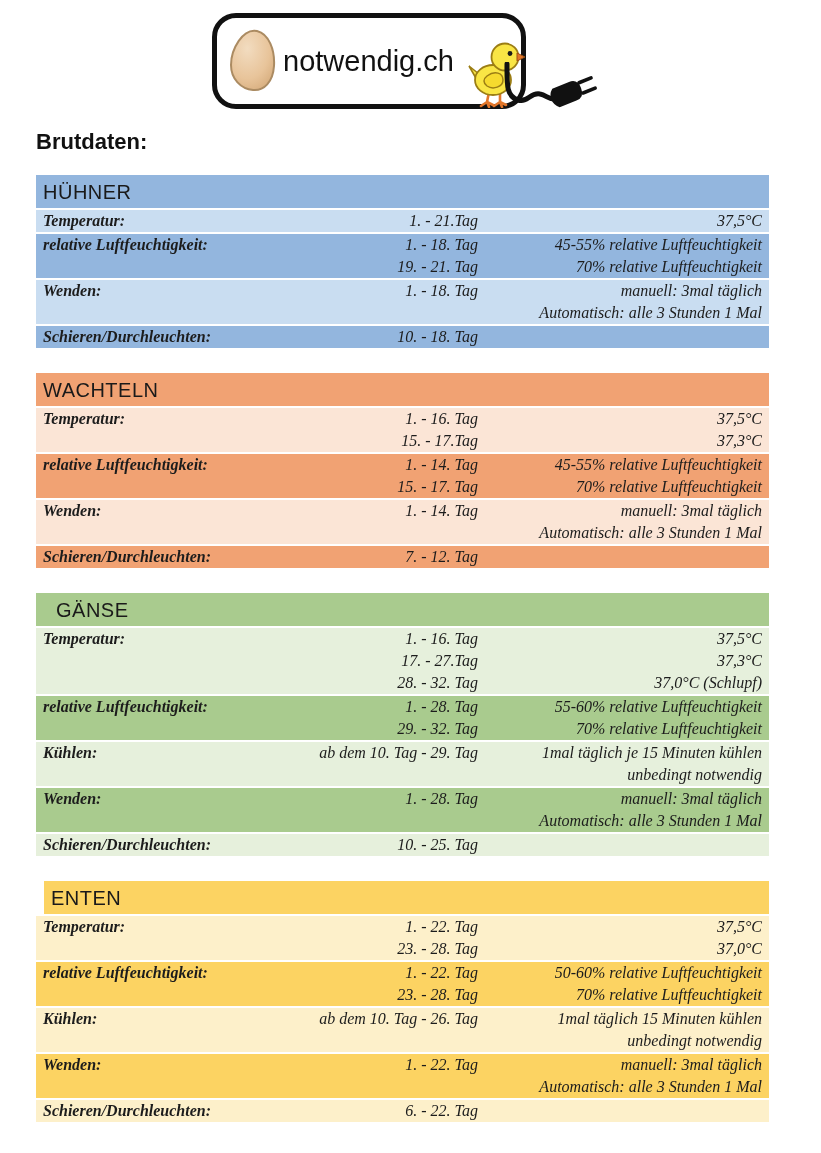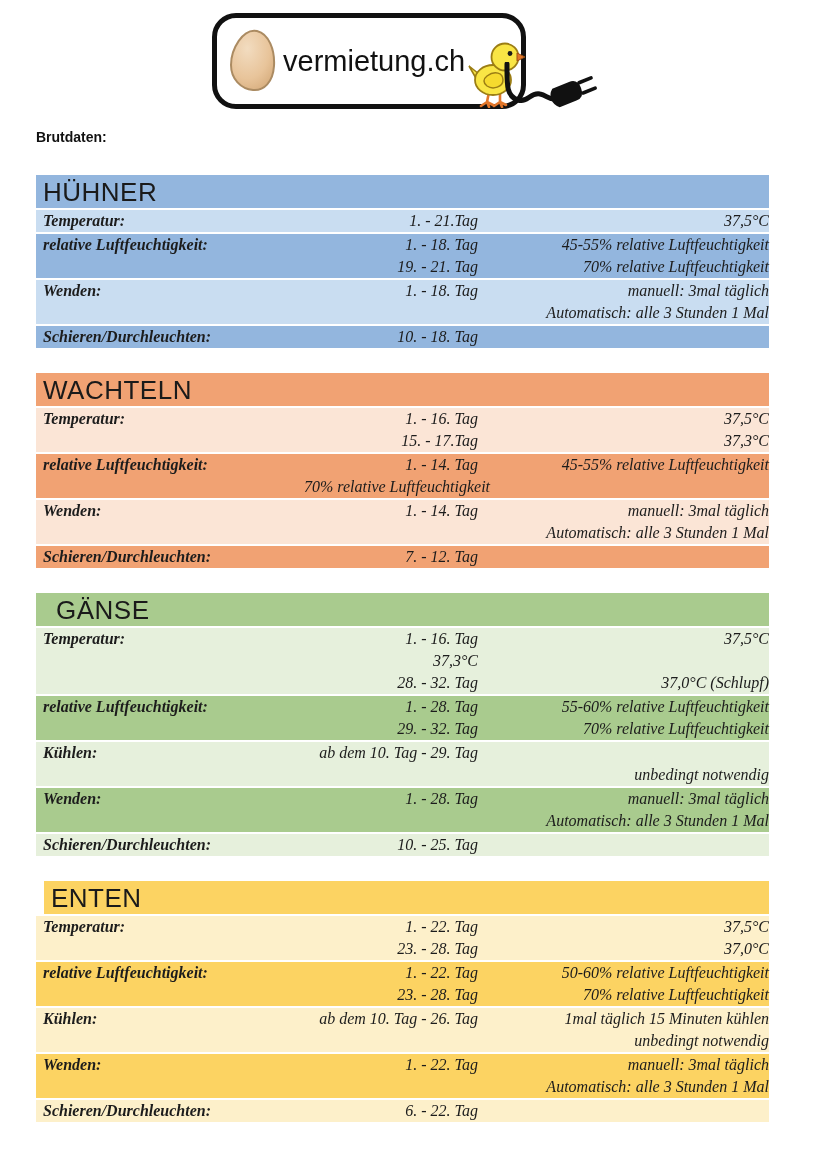--- a/index.html
+++ b/index.html
@@ -22,63 +22,63 @@
   .logo-text {
     display:flex; flex-direction:column; align-items:center;
     font-family:"Liberation Sans", sans-serif;
     font-size:29px; line-height:31px; color:#111; white-space:nowrap;
   }
   .chick-svg { position:absolute; right:-4px; bottom:-4px; }
   .plug-svg { position:absolute; left:292px; bottom:-14px; }
   
   .brutdaten {
     position:absolute; left:36px; top:129px;
-    font-size:14px; font-weight:bold; color:#111;
+    font-size:22px; font-weight:bold; color:#111;
   }
   
   .sections { position:absolute; left:36px; top:175px; width:733px; }
   .section { width:733px; margin-bottom:25px; }
   .sec-header {
     height:33px; line-height:34px;
     font-family:"Liberation Sans", sans-serif;
-    font-size:26px; letter-spacing:0.5px; color:#1a1a1a;
+    font-size:20px; letter-spacing:0.5px; color:#1a1a1a;
     padding-left:7px;
     border-bottom:2px solid #fff;
   }
   .group { border-bottom:2px solid #fff; }
   .group:last-child { border-bottom:none; }
   .row {
     display:grid;
     grid-template-columns:268px 174px 1fr;
     font-family:"Liberation Serif", serif;
     font-size:16px; line-height:22px;font-style:italic;
   }
   .c1 { font-weight:bold; padding-left:7px; white-space:nowrap; }
   .c2 { text-align:right; white-space:nowrap; }
-  .c3 { text-align:right; white-space:nowrap; }
+  .c3 { text-align:right; padding-right:7px; white-space:nowrap; }
 </style>
 </head>
 <body>
 
 <div class="page">
 
   <div class="logo-wrap">
     <div class="logo-box">
       <svg class="egg-svg" width="50" height="66" viewBox="0 0 50 66">
         <defs>
           <radialGradient id="eggGrad" cx="38%" cy="30%" r="85%">
             <stop offset="0%" stop-color="#f2dcc0"></stop>
             <stop offset="60%" stop-color="#e8c49a"></stop>
             <stop offset="100%" stop-color="#d3a877"></stop>
           </radialGradient>
         </defs>
         <path d="M30,3 C42,6 48,22 47,38 C46,54 37,63 26,62 C14,61 4,51 4,37 C4,21 16,0 30,3 Z" fill="url(#eggGrad)" stroke="#ab8b62" stroke-width="2"></path>
       </svg>
       <div class="logo-text">
-        <div>vermietung.ch</div>
+        <div>notwendig.ch</div>
       </div>
       <svg class="chick-svg" width="58" height="68" viewBox="0 0 58 68">
 
         <path d="M22,52 L20,62 M20,62 L14,66 M20,62 L22,67 M20,62 L26,65" stroke="#e2762a" stroke-width="2.6" fill="none" stroke-linecap="round"></path>
         <path d="M33,52 L33,62 M33,62 L27,66 M33,62 L35,67 M33,62 L39,65" stroke="#e2762a" stroke-width="2.6" fill="none" stroke-linecap="round"></path>
 
         <path d="M12,34 L2,26 L10,40 Z" fill="#f9e545" stroke="#9b7d14" stroke-width="1.6"></path>
 
         <ellipse cx="26" cy="40" rx="18" ry="15" fill="#f9e545" stroke="#9b7d14" stroke-width="1.8"></ellipse>
 
@@ -162,20 +162,21 @@
           </div>
         </div>
         <div class="group" style="background-color: rgb(241, 162, 115);">
           <div class="row">
             <div class="c1">relative Luftfeuchtigkeit:</div>
             <div class="c2">1. - 14. Tag</div>
             <div class="c3">45-55% relative Luftfeuchtigkeit</div>
           </div>
           <div class="row">
             <div class="c1"></div>
+            <div class="c2">15. - 17. Tag</div>
             <div class="c3">70% relative Luftfeuchtigkeit</div>
           </div>
         </div>
         <div class="group" style="background-color: rgb(251, 229, 214);">
           <div class="row">
             <div class="c1">Wenden:</div>
             <div class="c2">1. - 14. Tag</div>
             <div class="c3">manuell: 3mal täglich</div>
           </div>
           <div class="row">
@@ -195,20 +196,21 @@
       <div class="section">
         <div class="sec-header" style="background-color: rgb(169, 203, 142); padding-left: 20px;">GÄNSE</div>
         <div class="group" style="background-color: rgb(230, 240, 220);">
           <div class="row">
             <div class="c1">Temperatur:</div>
             <div class="c2">1. - 16. Tag</div>
             <div class="c3">37,5°C</div>
           </div>
           <div class="row">
             <div class="c1"></div>
+            <div class="c2">17. - 27.Tag</div>
             <div class="c3">37,3°C</div>
           </div>
           <div class="row">
             <div class="c1"></div>
             <div class="c2">28. - 32. Tag</div>
             <div class="c3">37,0°C (Schlupf)</div>
           </div>
         </div>
         <div class="group" style="background-color: rgb(169, 203, 142);">
           <div class="row">
@@ -219,20 +221,21 @@
           <div class="row">
             <div class="c1"></div>
             <div class="c2">29. - 32. Tag</div>
             <div class="c3">70% relative Luftfeuchtigkeit</div>
           </div>
         </div>
         <div class="group" style="background-color: rgb(230, 240, 220);">
           <div class="row">
             <div class="c1">Kühlen:</div>
             <div class="c2">ab dem 10. Tag - 29. Tag</div>
+            <div class="c3">1mal täglich je 15 Minuten kühlen</div>
           </div>
           <div class="row">
             <div class="c1"></div>
             <div class="c2"></div>
             <div class="c3">unbedingt notwendig</div>
           </div>
         </div>
         <div class="group" style="background-color: rgb(169, 203, 142);">
           <div class="row">
             <div class="c1">Wenden:</div>

